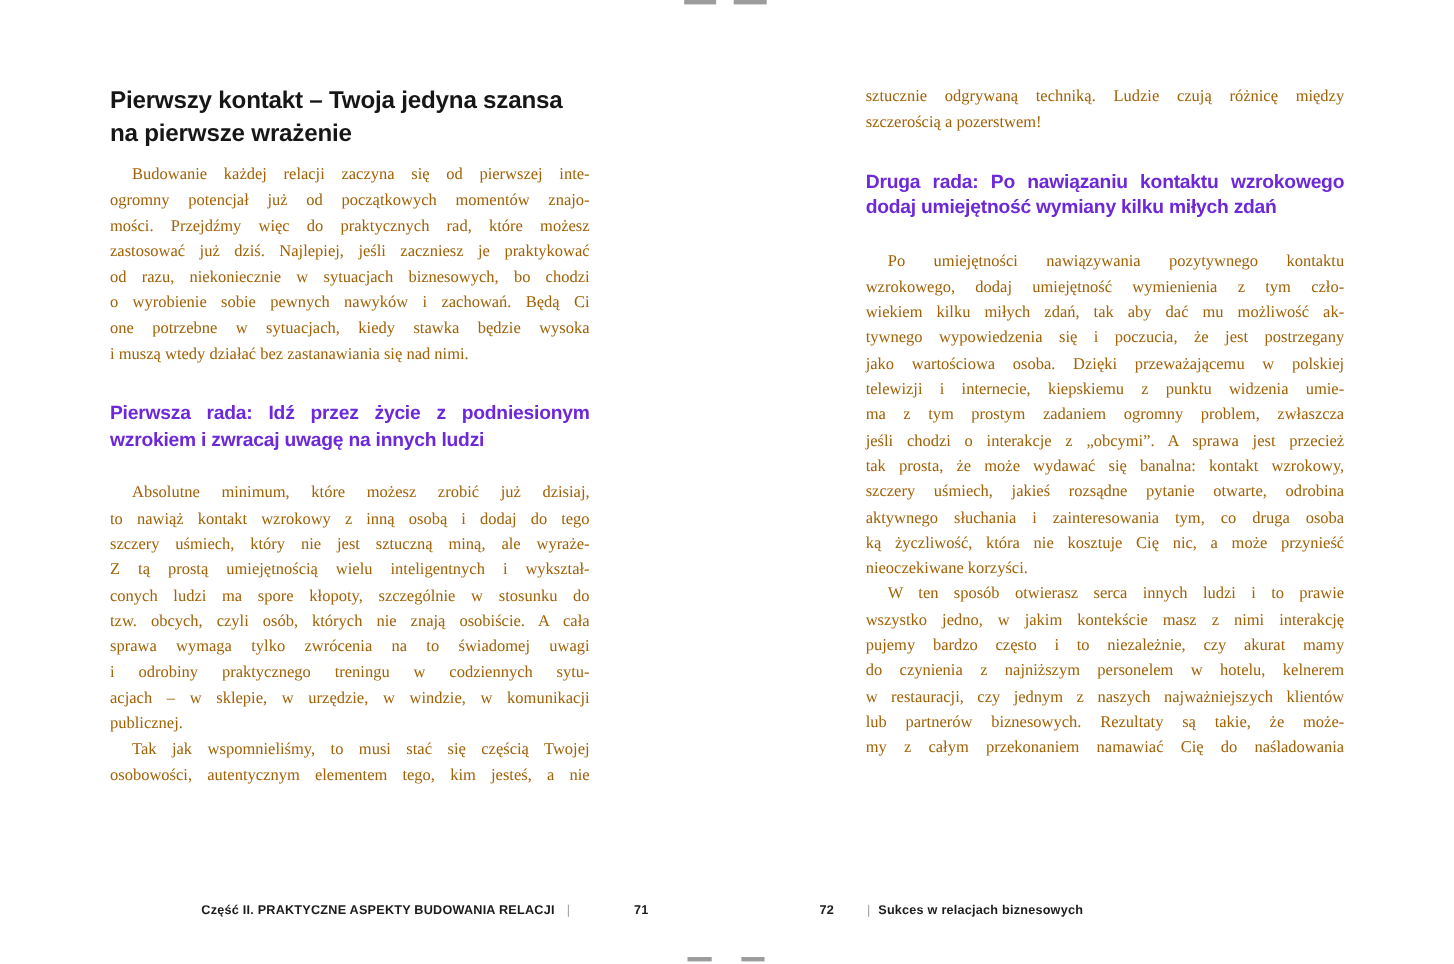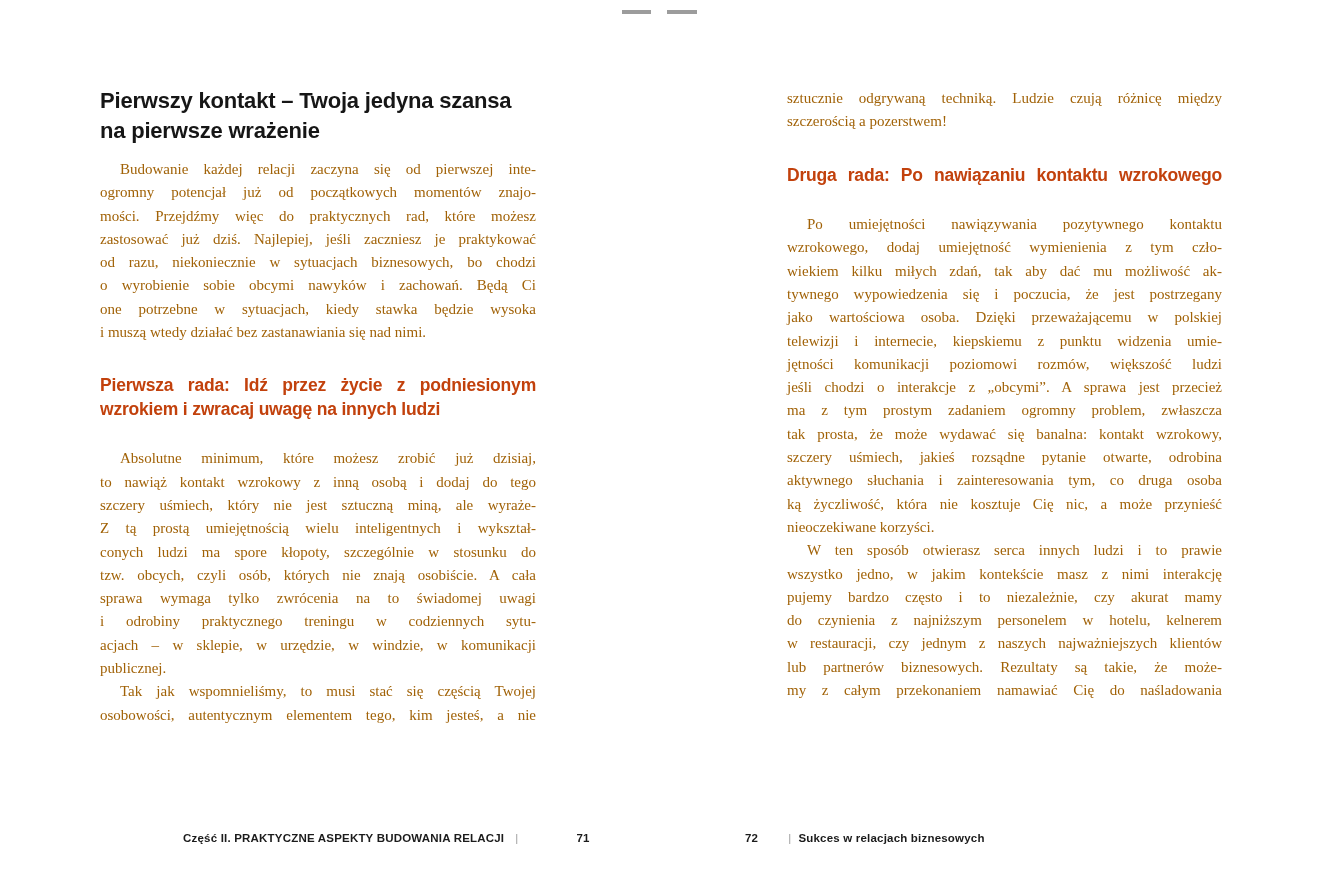--- a/index.html
+++ b/index.html
@@ -3,21 +3,21 @@
 <meta charset="utf-8">
 <style>
   html, body { margin: 0; padding: 0; }
   body {
     width: 1322px; height: 876px;
     background: #ffffff;
     position: relative;
     overflow: hidden;
     font-family: "Liberation Serif", serif;
   }
-  .spread { position: absolute; inset: 0; margin-top: 10px; }
+  .spread { position: absolute; inset: 0; }
 
   .page-content { position: absolute; }
   #left-content  { left: 100px; top: 76px; width: 436px; }
   #right-content { left: 787px; top: 77px; width: 435px; }
 
   .block { margin: 0; }
 
   .heading {
     font-family: "Liberation Sans", sans-serif;
     font-weight: bold;
@@ -26,21 +26,21 @@
     letter-spacing: -0.2px;
     color: #161616;
     margin-bottom: 12px;
   }
   .subheading {
     font-family: "Liberation Sans", sans-serif;
     font-weight: bold;
     font-size: 17.5px;
     line-height: 23.5px;
     letter-spacing: -0.2px;
-    color: #c2410c;
+    color: #6d28d9;
     margin: 30px 0 26px 0;
   }
   .paragraph {
     font-size: 15px;
     line-height: 23.3px;
     color: #a16207;
   }
   .line { white-space: normal; }
   .line.justify {
     text-align: justify;
@@ -85,21 +85,21 @@
       <div class="block heading">
         <div class="line align-left">Pierwszy kontakt – Twoja jedyna szansa</div>
         <div class="line align-left">na pierwsze wrażenie</div>
       </div>
       <div class="block paragraph">
         <div class="line justify indent">Budowanie każdej relacji zaczyna się od pierwszej inte-</div>
         <div class="line justify">ogromny potencjał już od początkowych momentów znajo-</div>
         <div class="line justify">mości. Przejdźmy więc do praktycznych rad, które możesz</div>
         <div class="line justify">zastosować już dziś. Najlepiej, jeśli zaczniesz je praktykować</div>
         <div class="line justify">od razu, niekoniecznie w sytuacjach biznesowych, bo chodzi</div>
-        <div class="line justify">o wyrobienie sobie obcymi nawyków i zachowań. Będą Ci</div>
+        <div class="line justify">o wyrobienie sobie pewnych nawyków i zachowań. Będą Ci</div>
         <div class="line justify">one potrzebne w sytuacjach, kiedy stawka będzie wysoka</div>
         <div class="line align-left">i muszą wtedy działać bez zastanawiania się nad nimi.</div>
       </div>
       <div class="block subheading">
         <div class="line justify">Pierwsza rada: Idź przez życie z podniesionym</div>
         <div class="line align-left">wzrokiem i zwracaj uwagę na innych ludzi</div>
       </div>
       <div class="block paragraph">
         <div class="line justify indent">Absolutne minimum, które możesz zrobić już dzisiaj,</div>
         <div class="line justify">to nawiąż kontakt wzrokowy z inną osobą i dodaj do tego</div>
@@ -118,31 +118,31 @@
       </div>
     </div>
 
   <div class="page-content" id="right-content">
       <div class="block paragraph">
         <div class="line justify">sztucznie odgrywaną techniką. Ludzie czują różnicę między</div>
         <div class="line align-left">szczerością a pozerstwem!</div>
       </div>
       <div class="block subheading">
         <div class="line justify">Druga rada: Po nawiązaniu kontaktu wzrokowego</div>
+        <div class="line align-left">dodaj umiejętność wymiany kilku miłych zdań</div>
       </div>
       <div class="block paragraph">
         <div class="line justify indent">Po umiejętności nawiązywania pozytywnego kontaktu</div>
         <div class="line justify">wzrokowego, dodaj umiejętność wymienienia z tym czło-</div>
         <div class="line justify">wiekiem kilku miłych zdań, tak aby dać mu możliwość ak-</div>
         <div class="line justify">tywnego wypowiedzenia się i poczucia, że jest postrzegany</div>
         <div class="line justify">jako wartościowa osoba. Dzięki przeważającemu w polskiej</div>
         <div class="line justify">telewizji i internecie, kiepskiemu z punktu widzenia umie-</div>
-        <div class="line justify">jętności komunikacji poziomowi rozmów, większość ludzi</div>
+        <div class="line justify">ma z tym prostym zadaniem ogromny problem, zwłaszcza</div>
         <div class="line justify">jeśli chodzi o interakcje z „obcymi”. A sprawa jest przecież</div>
-        <div class="line justify">ma z tym prostym zadaniem ogromny problem, zwłaszcza</div>
         <div class="line justify">tak prosta, że może wydawać się banalna: kontakt wzrokowy,</div>
         <div class="line justify">szczery uśmiech, jakieś rozsądne pytanie otwarte, odrobina</div>
         <div class="line justify">aktywnego słuchania i zainteresowania tym, co druga osoba</div>
         <div class="line justify">ką życzliwość, która nie kosztuje Cię nic, a może przynieść</div>
         <div class="line align-left">nieoczekiwane korzyści.</div>
       </div>
       <div class="block paragraph">
         <div class="line justify indent">W ten sposób otwierasz serca innych ludzi i to prawie</div>
         <div class="line justify">wszystko jedno, w jakim kontekście masz z nimi interakcję</div>
         <div class="line justify">pujemy bardzo często i to niezależnie, czy akurat mamy</div>

